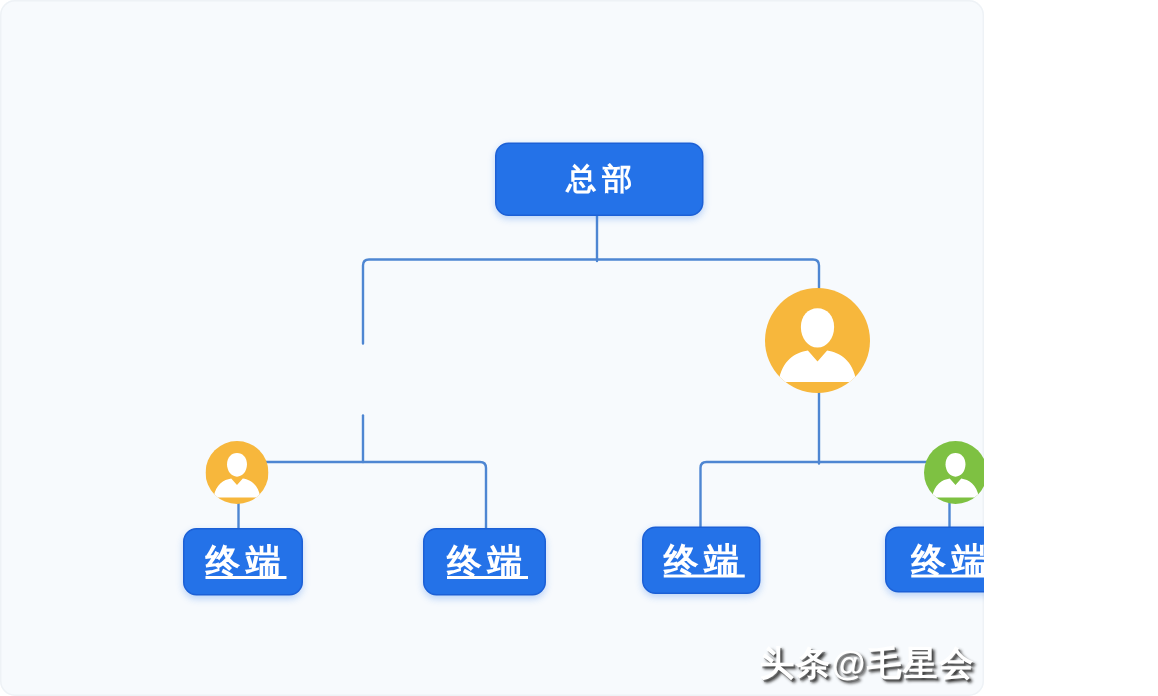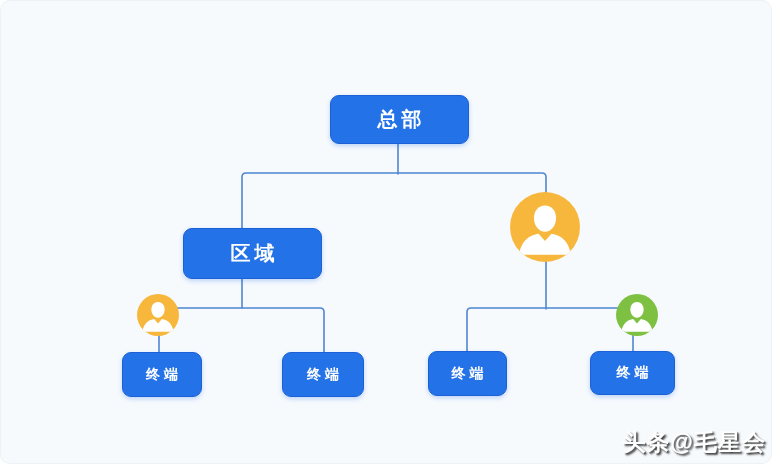--- a/index.html
+++ b/index.html
@@ -1,28 +1,28 @@
 <!DOCTYPE html>
 <html><head>
 <meta charset="utf-8">
 <style>
   html,body{margin:0;padding:0;background:#ffffff;font-family:"Liberation Sans","DejaVu Sans",sans-serif;}
   .stage{
-    position:relative;width:772px;height:464px;background:#f7fafd;
+    position:relative;width:656px;height:464px;background:#f7fafd;
     border-radius:10px;overflow:hidden;box-shadow:0 0 0 1px #eef2f6 inset;
   }
   .connectors{position:absolute;left:0;top:0;width:772px;height:464px;z-index:1;}
   .node{
     position:absolute;z-index:2;background:#2472e8;border:1px solid #1c60d6;
     border-radius:9px;color:#ffffff;display:flex;align-items:center;justify-content:center;
     font-weight:bold;letter-spacing:4px;text-indent:4px;
     box-shadow:0 2px 5px rgba(36,114,232,.28);
   }
   .node-lg{font-size:20px;}
-  .node-sm{font-size:14px;}
+  .node-sm{font-size:23px;text-decoration:underline;}
   .person{position:absolute;z-index:3;line-height:0;}
   .person svg{display:block;}
   .watermark{
     position:absolute;z-index:4;right:6px;bottom:6px;
     font-size:23px;font-weight:bold;color:#ffffff;letter-spacing:1px;
     text-shadow:2px 2px 2px rgba(45,45,45,.85), 1px 1px 0 rgba(90,90,90,.5);
     margin-top:31px;
   }
 </style>
 </head>
@@ -35,23 +35,20 @@
     <path d="M242 229 L242 177 Q242 173 246 173 L542 173 Q546 173 546 177 L546 309"></path>
     <path d="M242 277 L242 308"></path>
     <path d="M159 352 L159 312 Q159 308 163 308 L320 308 Q324 308 324 312 L324 352"></path>
     <path d="M467 352 L467 312 Q467 308 471 308 L629 308 Q633 308 633 312 L633 352"></path>
   </svg>
 
   <div class="node node-lg" style="left:330px;top:95px;width:137px;height:47px;">
     <span>总部</span>
   </div>
 
-  <div class="node node-lg" style="left:183px;top:228px;width:137px;height:49px;">
-    <span>区域</span>
-  </div>
 
   <div class="node node-sm" style="left:122px;top:352px;width:78px;height:43px;">
     <span>终端</span>
   </div>
 
   <div class="node node-sm" style="left:282px;top:352px;width:80px;height:43px;">
     <span>终端</span>
   </div>
 
   <div class="node node-sm" style="left:428px;top:351px;width:77px;height:43px;">

